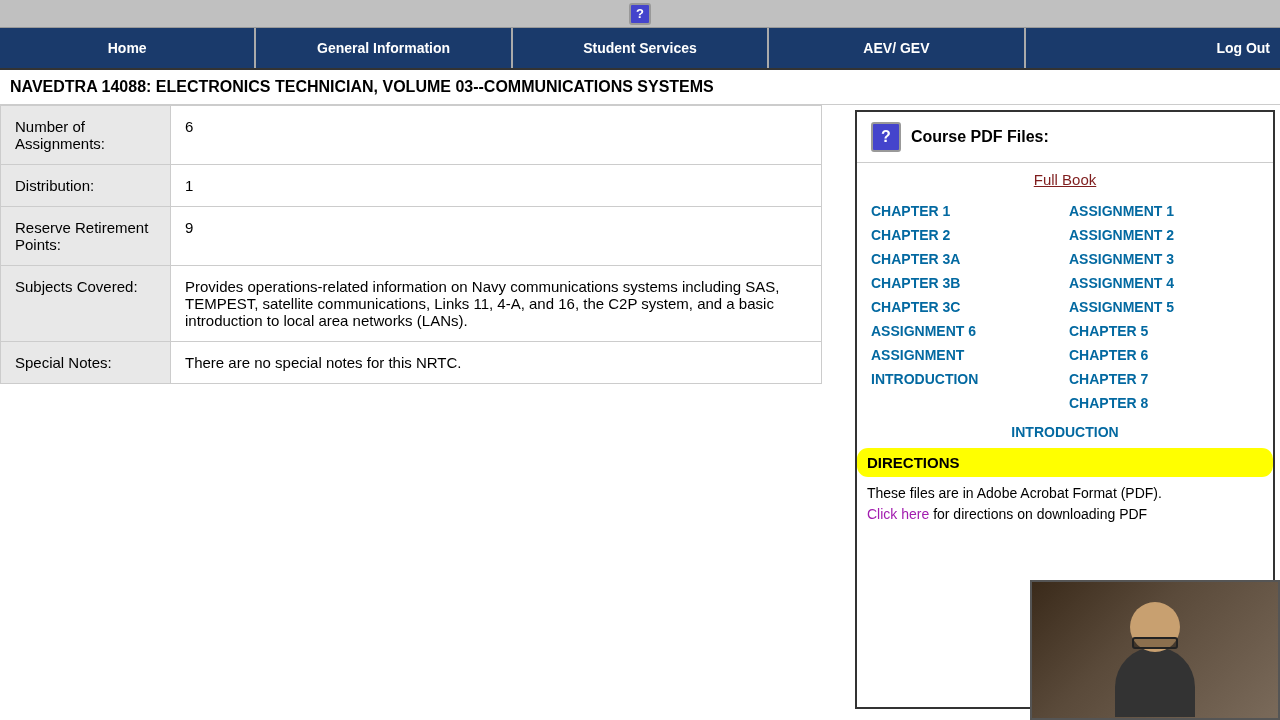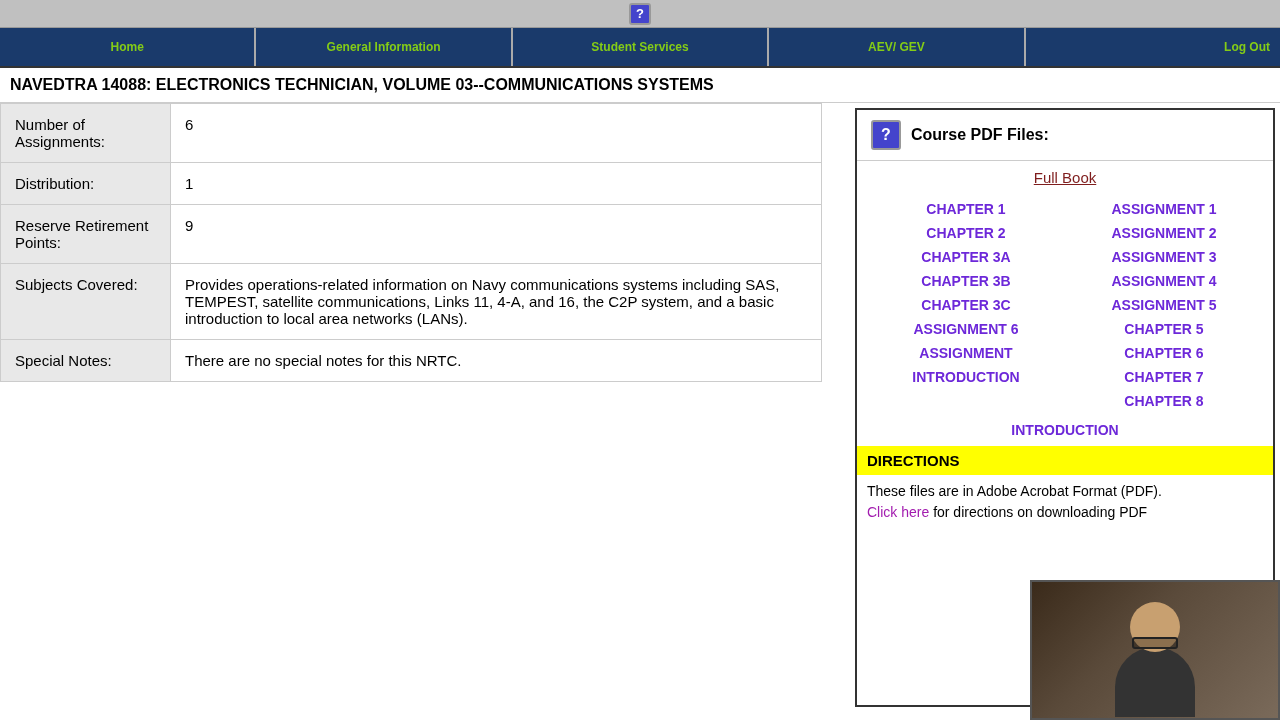--- a/index.html
+++ b/index.html
@@ -27,22 +27,22 @@
     
     #nav {
       display: flex;
       background: #1a3a6b;
       border-bottom: 2px solid #333;
     }
     .nav-item {
       flex: 1;
       padding: 12px 10px;
       text-align: center;
-      color: #84cc16;
-      font-size: 12px;
+      color: #ffffff;
+      font-size: 14px;
       font-weight: bold;
       border-right: 2px solid #aaa;
       cursor: pointer;
       background: #1a3a6b;
     }
     .nav-item:last-child { border-right: none; text-align: right; }
 
     
     #page-title {
       padding: 8px 10px;
@@ -123,39 +123,39 @@
       text-decoration: underline;
       cursor: pointer;
     }
     #chapters-grid {
       display: grid;
       grid-template-columns: 1fr 1fr;
       padding: 4px 10px;
       row-gap: 2px;
     }
     .chapter-link, .assignment-link {
-      color: #6d28d9;
+      color: #0369a1;
       font-size: 14px;
       font-weight: bold;
       text-decoration: none;
       cursor: pointer;
       padding: 3px 4px;
-      text-align: center;
     }
     #intro-row {
       text-align: center;
       padding: 4px 10px;
     }
     #directions-section {
       background: #ffff00;
       padding: 6px 10px;
       font-weight: bold;
       font-size: 15px;
       color: #000;
       margin-top: 4px;
+      border-radius: 11px;
     }
     #directions-text {
       padding: 6px 10px;
       font-size: 14px;
       color: #000;
       line-height: 1.5;
     }
     #directions-text a {
       color: #a21caf;
       cursor: pointer;

